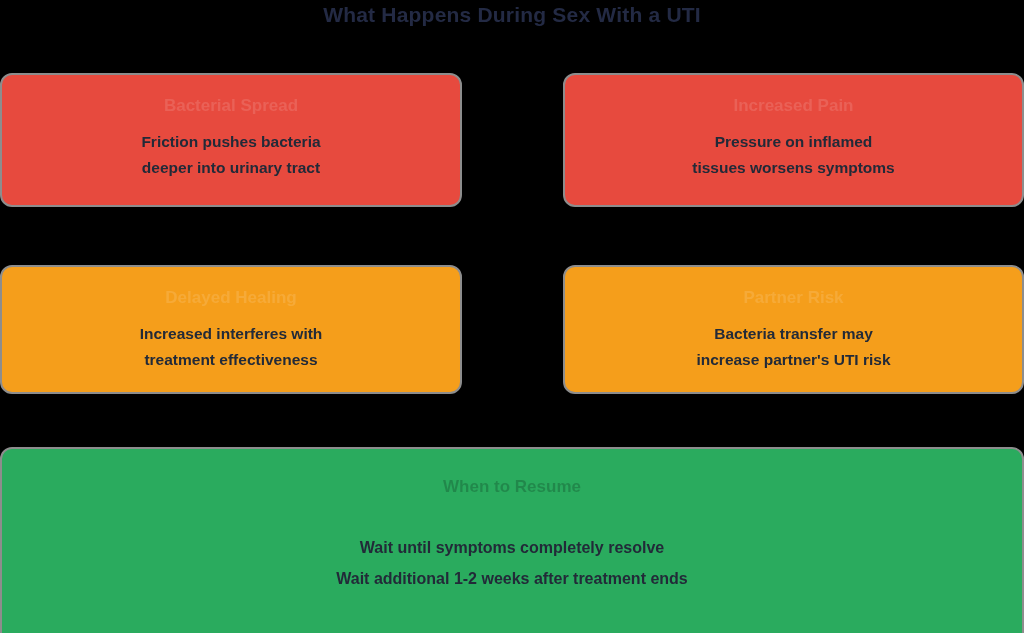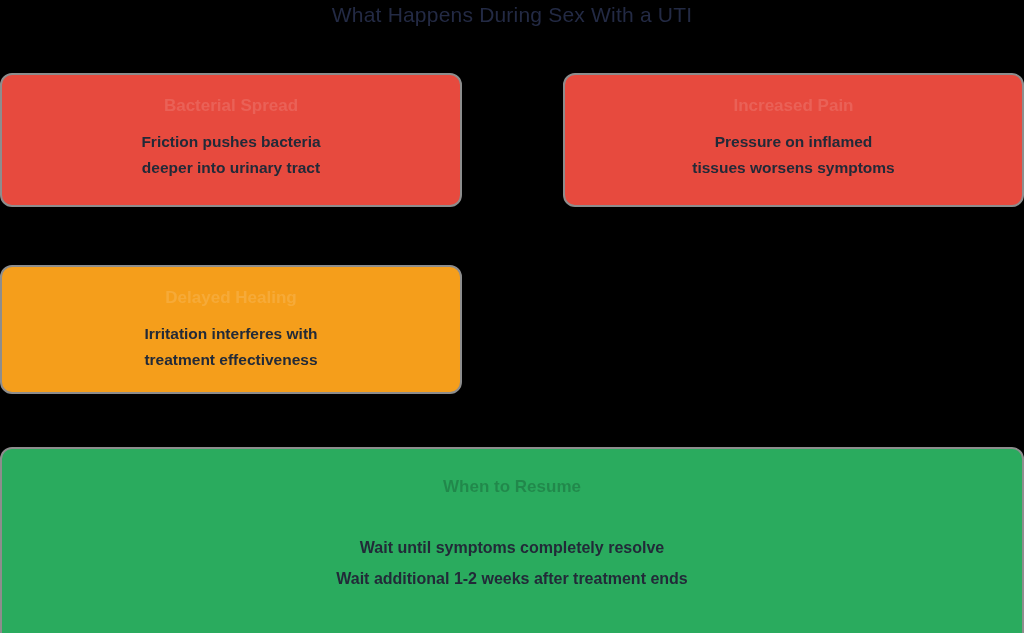--- a/index.html
+++ b/index.html
@@ -17,21 +17,21 @@
     height: 633px;
     background: #000000;
   }
   .title {
     position: absolute;
     top: 3px;
     left: 0;
     width: 1024px;
     text-align: center;
     font-size: 21px;
-    font-weight: normal;
+    font-weight: bold;
     color: #232a44; 
     letter-spacing: 0.2px;
   }
   .box {
     position: absolute;
     box-sizing: border-box;
     border: 2px solid #8d8d8d;
     border-radius: 12px;
     display: flex;
     flex-direction: column;
@@ -91,25 +91,32 @@
     <div class="ghost-header">Bacterial Spread</div>
     <div class="risk-lines">
       <div>Friction pushes bacteria</div>
       <div>deeper into urinary tract</div>
     </div>
   </div>
 
   <div class="box risk-box row2 col-left" style="background-color: rgb(245, 158, 27);">
     <div class="ghost-header">Delayed Healing</div>
     <div class="risk-lines">
-      <div>Irritation interferes with</div>
+      <div>Increased interferes with</div>
       <div>treatment effectiveness</div>
     </div>
   </div>
 
+  <div class="box risk-box row2 col-right" style="background-color: rgb(245, 158, 27);">
+    <div class="ghost-header">Partner Risk</div>
+    <div class="risk-lines">
+      <div>Bacteria transfer may</div>
+      <div>increase partner's UTI risk</div>
+    </div>
+  </div>
 
   <div class="box guidance-box" style="background-color: rgb(42, 171, 94);">
     <div class="ghost-header">When to Resume</div>
     <div class="guidance-lines">
       <div>Wait until symptoms completely resolve</div>
       <div>Wait additional 1-2 weeks after treatment ends</div>
     </div>
   </div>
 
 </div>

